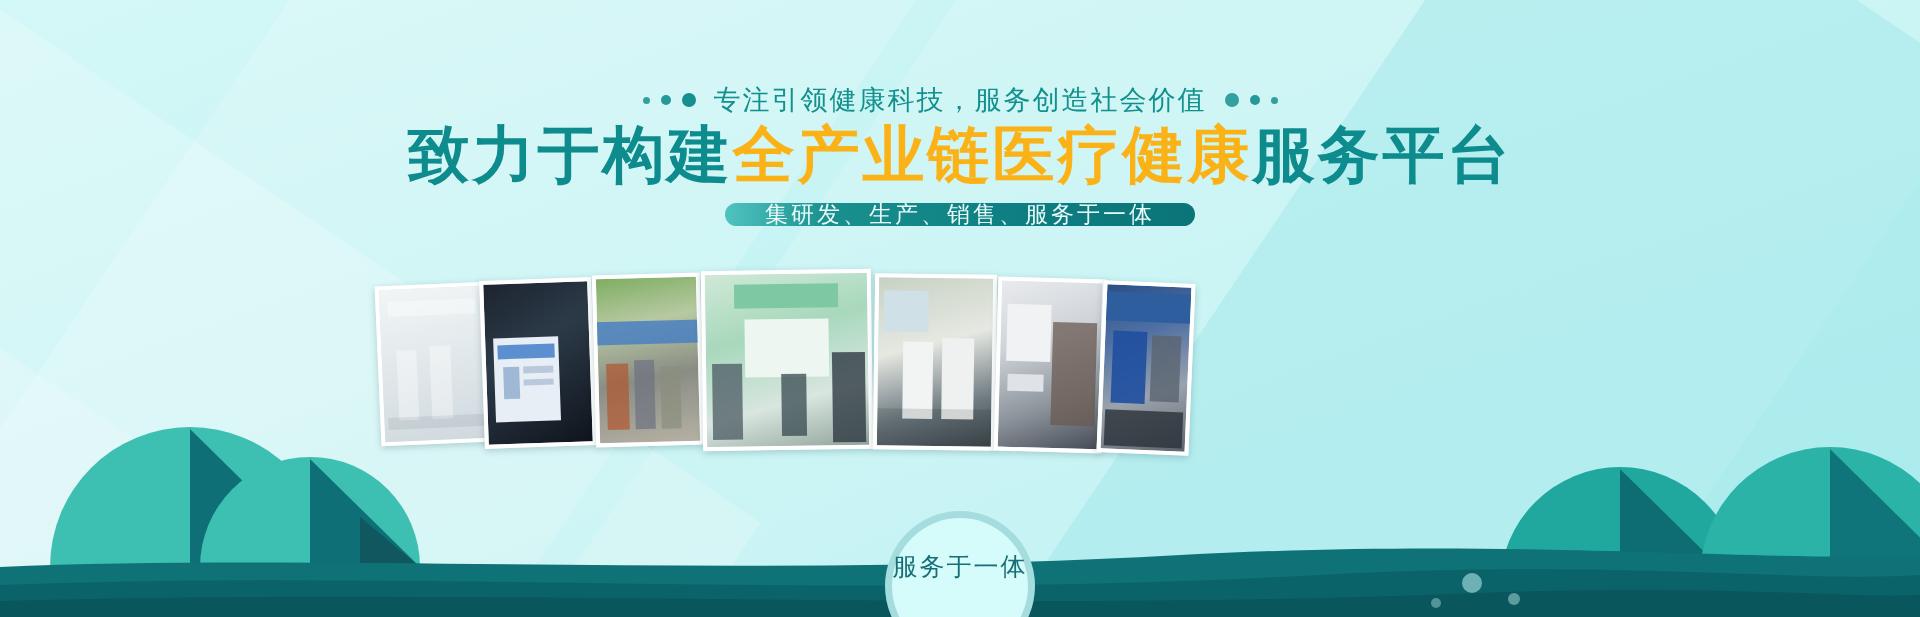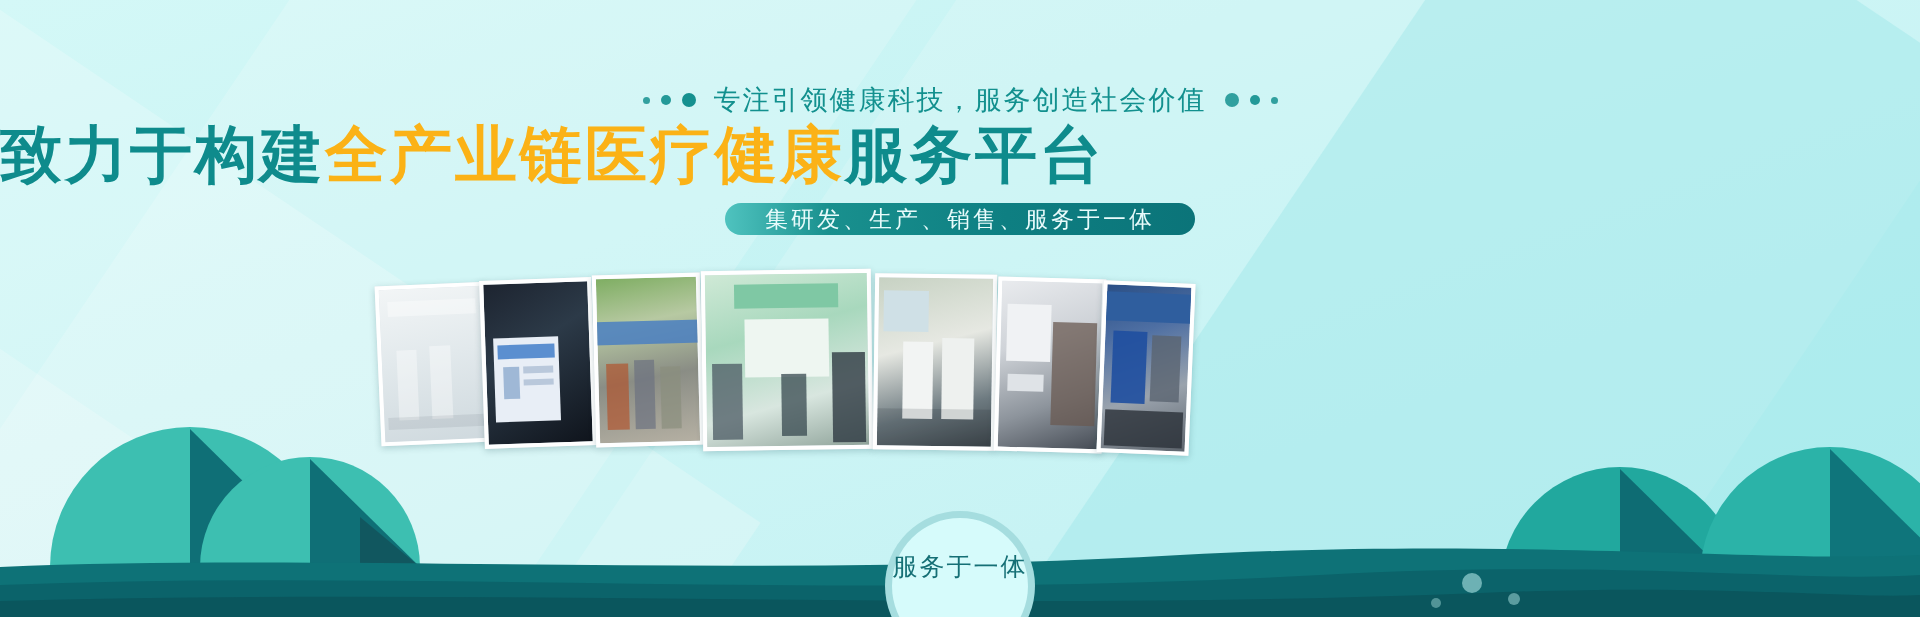--- a/index.html
+++ b/index.html
@@ -41,33 +41,33 @@
   .dots.right .d1 { width:14px; height:14px; }
   .dots.right .d2 { width:10px; height:10px; opacity:.92; }
   .dots.right .d3 { width:7px; height:7px; opacity:.85; }
   .tagline-text {
     font-size:27px; color:#12908e; letter-spacing:2px; white-space:nowrap;
     font-family:"DejaVu Sans","Liberation Sans",sans-serif;
   }
 
   
   .headline {
-    position:absolute; top:122px; left:0; width:1920px; text-align:left;
+    position:absolute; top:122px; left:0; width:1920px; text-align:center;
     font-size:62px; font-weight:bold; letter-spacing:3px; white-space:nowrap;
     line-height:1.05;
     font-family:"DejaVu Sans","Liberation Sans",sans-serif;
   }
   .hl-teal   { color:#0e8b8c; }
   .hl-amber  { color:#fbb216; }
 
   
   .pill-wrap { position:absolute; top:203px; left:0; width:1920px; display:flex; justify-content:center; }
   .pill {
     display:inline-flex; align-items:center; justify-content:center;
-    height:32px; padding:0 40px; border-radius:20px;
+    height:23px; padding:0 40px; border-radius:20px;
     background:linear-gradient(90deg,#4fc3bf 0%,#19908e 22%,#0e7f82 60%,#0b7479 100%);
     color:#e8fbfb; font-size:23px; letter-spacing:3px; white-space:nowrap;
     font-family:"DejaVu Sans","Liberation Sans",sans-serif;
   }
 
   
   .scenery { position:absolute; left:0; bottom:0; width:1920px; height:300px; pointer-events:none; }
 
   
   .photos { position:absolute; left:0; top:252px; width:1920px; height:230px; }

